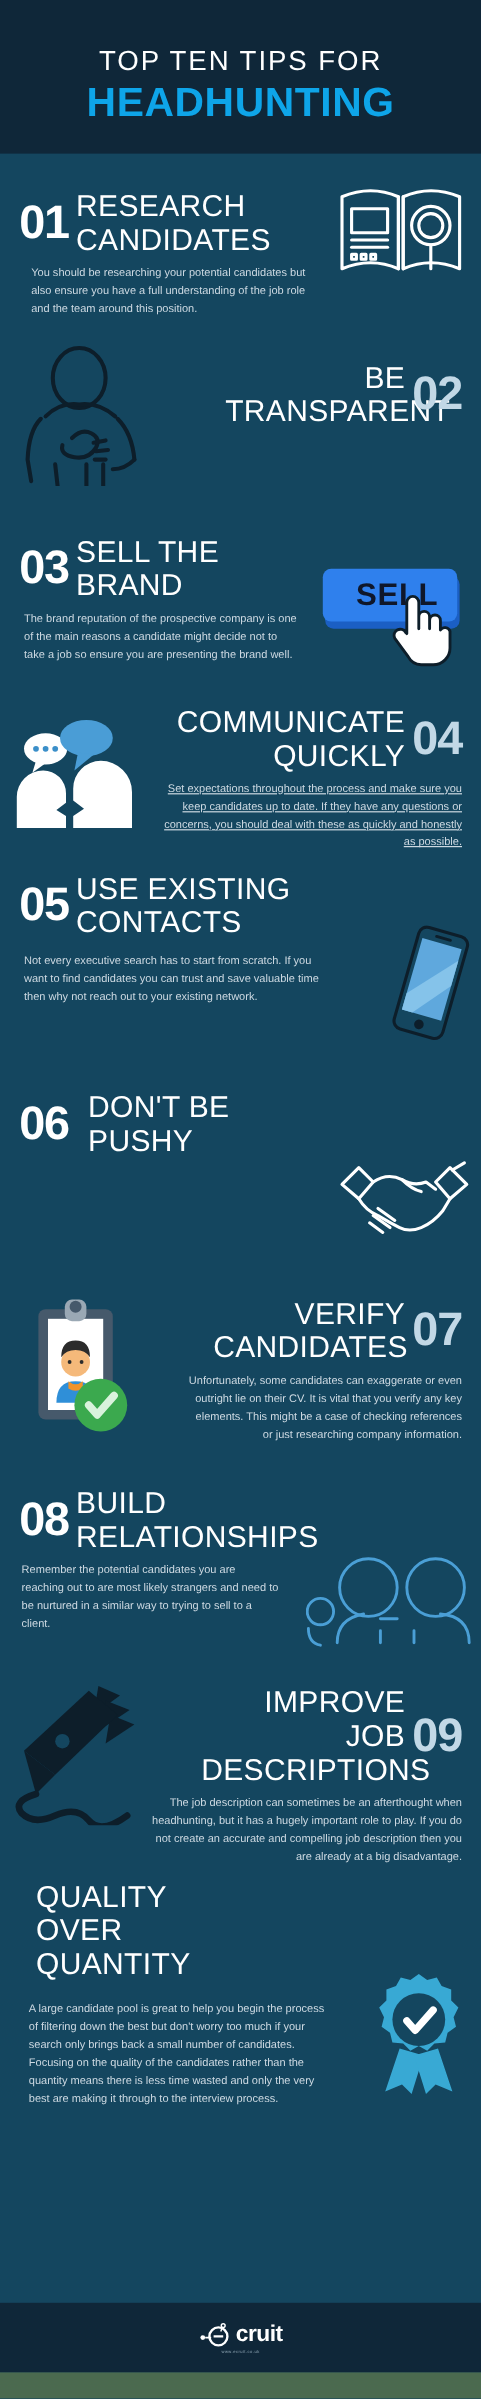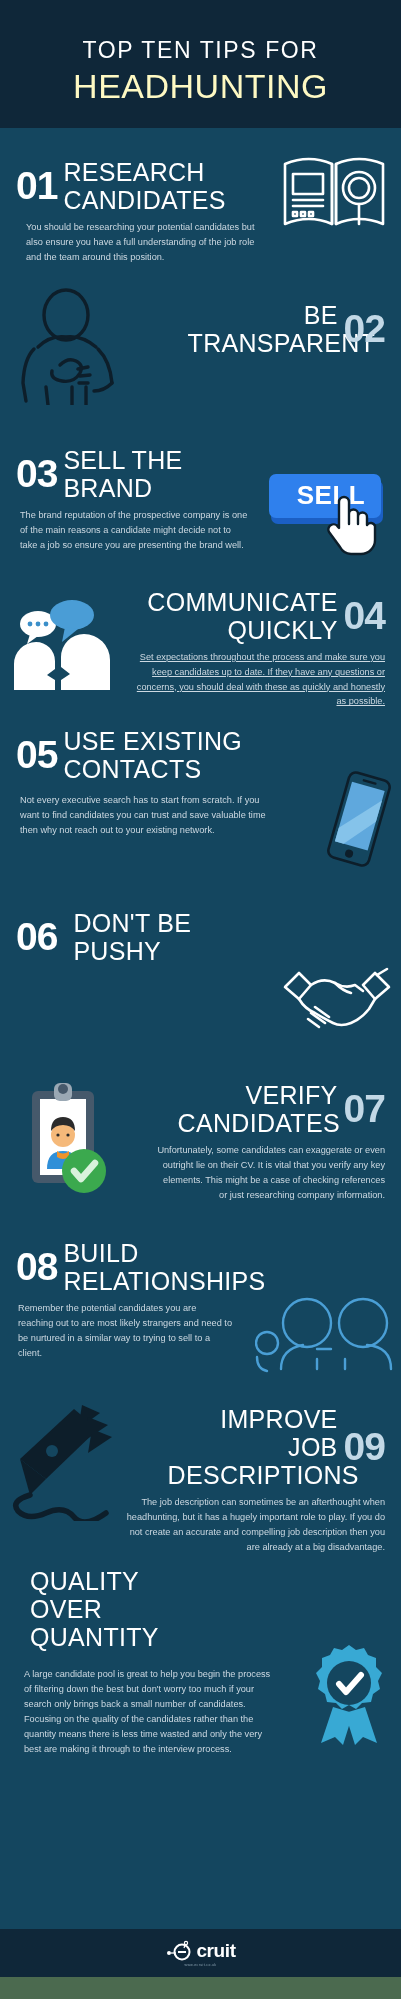--- a/index.html
+++ b/index.html
@@ -28,24 +28,24 @@
     padding-top:14px;
   }
   .header-line1 {
     color:#ffffff;
     font-size:23px;
     letter-spacing:1.6px;
     font-weight:400;
     text-transform:uppercase;
   }
   .header-line2 {
-    color:#fef9c3;
+    color:#0ea5e9;
     font-size:34px;
     letter-spacing:0.5px;
-    font-weight:normal;
+    font-weight:bold;
     text-transform:uppercase;
     margin-top:3px;
   }
 
   
   .tips { position:relative; padding:0; }
 
   .tip {
     position:relative;
     padding:0 16px;
@@ -90,21 +90,21 @@
   .tip.right .tip-body { margin-left:auto; text-align:right; }
 
   
   .icon-abs { position:absolute; }
 
   
   .footer {
     position:absolute;
     left:0; right:0;
     bottom:22px;
-    height:48px;
+    height:58px;
     background:#0f2739;
     display:flex;
     align-items:center;
     justify-content:center;
   }
   .logo-wrap { display:flex; flex-direction:column; align-items:center; }
   .logo-row { display:flex; align-items:center; gap:1px; }
   .logo-text {
     color:#ffffff;
     font-size:19px;
@@ -190,21 +190,21 @@
       <div class="tip-head">
         <div class="tip-num">03</div>
         <div class="tip-title" style="max-width:200px;">SELL THE BRAND</div>
       </div>
       <div class="tip-body" style="max-width:230px; margin-left:4px;">The brand reputation of the prospective company is one of the main reasons a candidate might decide not to take a job so ensure you are presenting the brand well.</div>
 
       <div class="icon-abs" style="right:10px; top:50px; width:126px; height:86px;">
         <div style="position:absolute; left:6px; top:10px; width:112px; height:44px; border-radius:7px; background:#1b5fc4;"></div>
         <div style="position:absolute; left:4px; top:4px; width:112px; height:44px; border-radius:7px;
                     background:#2f80ed; display:flex; align-items:center; justify-content:center;">
-          <span style="color:#ffffff; font-size:26px; font-weight:bold; letter-spacing:0.5px;margin-left:12px;">SELL</span>
+          <span style="color:#0f172a; font-size:26px; font-weight:bold; letter-spacing:0.5px;margin-left:12px;">SELL</span>
         </div>
         <svg style="position:absolute; left:56px; top:24px;" width="60" height="62" viewBox="0 0 60 62">
           <g fill="#ffffff" stroke="#0d1e2a" stroke-width="2.4" stroke-linejoin="round">
             <path d="M18 34 L18 8 a5 5 0 0 1 10 0 L28 30 L28 20 a4.5 4.5 0 0 1 9 0 L37 30 L37 23
                      a4.5 4.5 0 0 1 9 0 L46 31 a4.5 4.5 0 0 1 8 1 L54 46
                      a14 14 0 0 1 -14 14 L30 60 a13 13 0 0 1 -11 -7 L8 38 a5 5 0 0 1 9 -5 Z"></path>
           </g>
         </svg>
       </div>
     </div>

